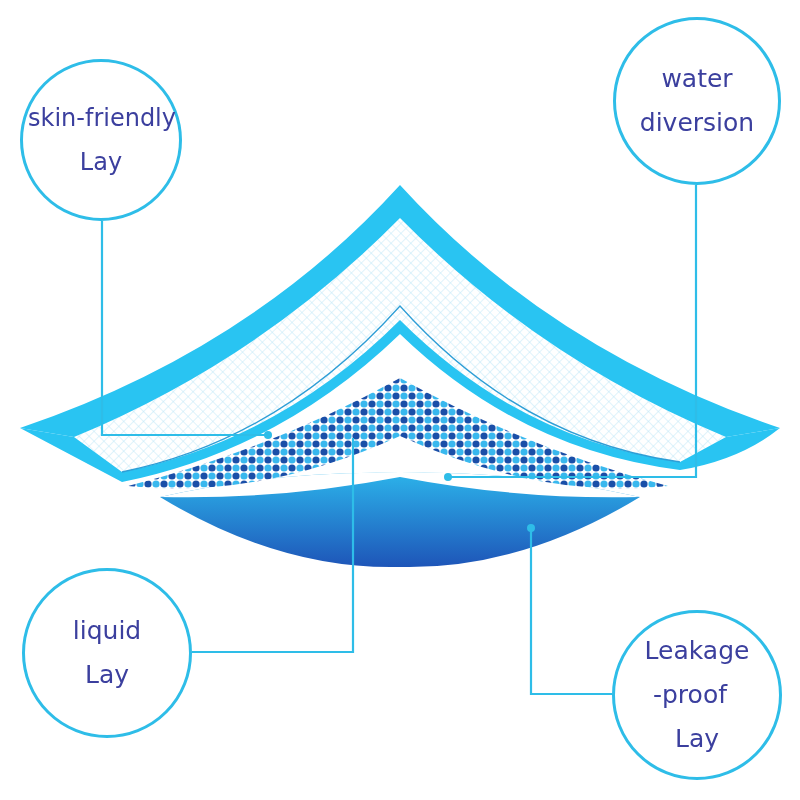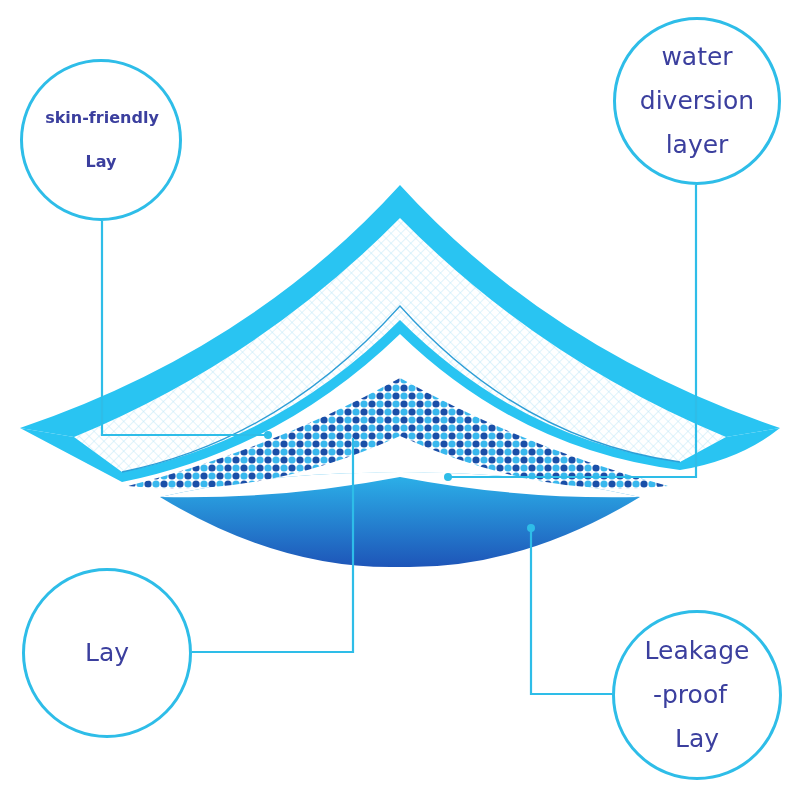--- a/index.html
+++ b/index.html
@@ -13,21 +13,21 @@
       border-radius: 50%;
       background: #ffffff;
       display: flex; flex-direction: column;
       align-items: center; justify-content: center;
       color: #3b3f9e;
       font-size: 25px;
       line-height: 44px;
       text-align: center;
     }
     .label-circle span { display: block; white-space: nowrap; }
-    #c-skin { left: 20px; top: 59px; width: 162px; height: 162px; font-size: 16px; font-weight: bold; }
+    #c-skin { left: 20px; top: 59px; width: 162px; height: 162px; font-size: 24px; }
     #c-water { left: 613px; top: 17px; width: 168px; height: 168px; }
     #c-liquid { left: 22px; top: 568px; width: 170px; height: 170px; }
     #c-leak { left: 612px; top: 610px; width: 170px; height: 170px; }
     #c-skin .l1 { margin-left: 2px; }
     #c-leak .l2 { margin-left: -14px; }
   </style>
 </head>
 <body>
 
 <svg id="diagram" viewBox="0 0 800 800" xmlns="http://www.w3.org/2000/svg">
@@ -77,22 +77,22 @@
   <circle cx="531" cy="528" r="4" fill="#2ebde8"></circle>
 </svg>
 
 <div id="c-skin" class="label-circle">
   <span class="l1">skin-friendly</span>
   <span>Lay</span>
 </div>
 <div id="c-water" class="label-circle">
   <span>water</span>
   <span>diversion</span>
-  <span>layer</span>
 </div>
 <div id="c-liquid" class="label-circle">
+  <span>liquid</span>
   <span>Lay</span>
 </div>
 <div id="c-leak" class="label-circle">
   <span>Leakage</span>
   <span class="l2">-proof</span>
   <span>Lay</span>
 </div>
 
 </body></html>

